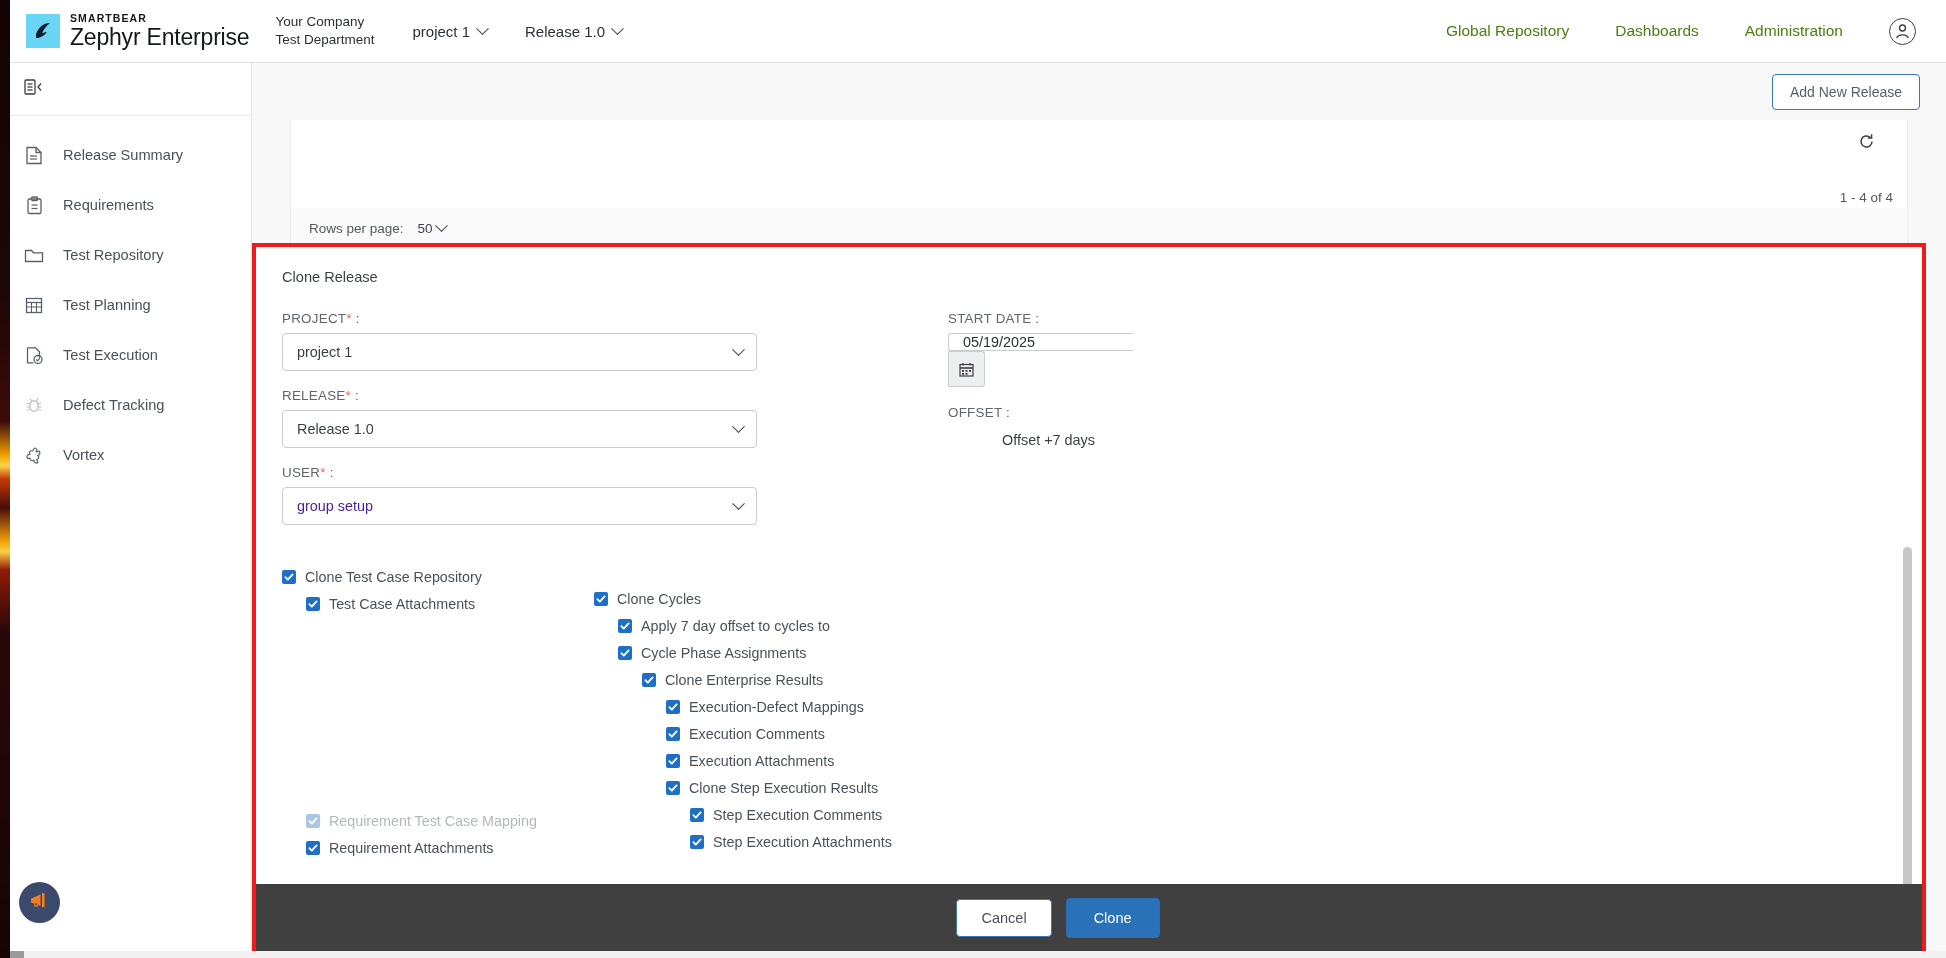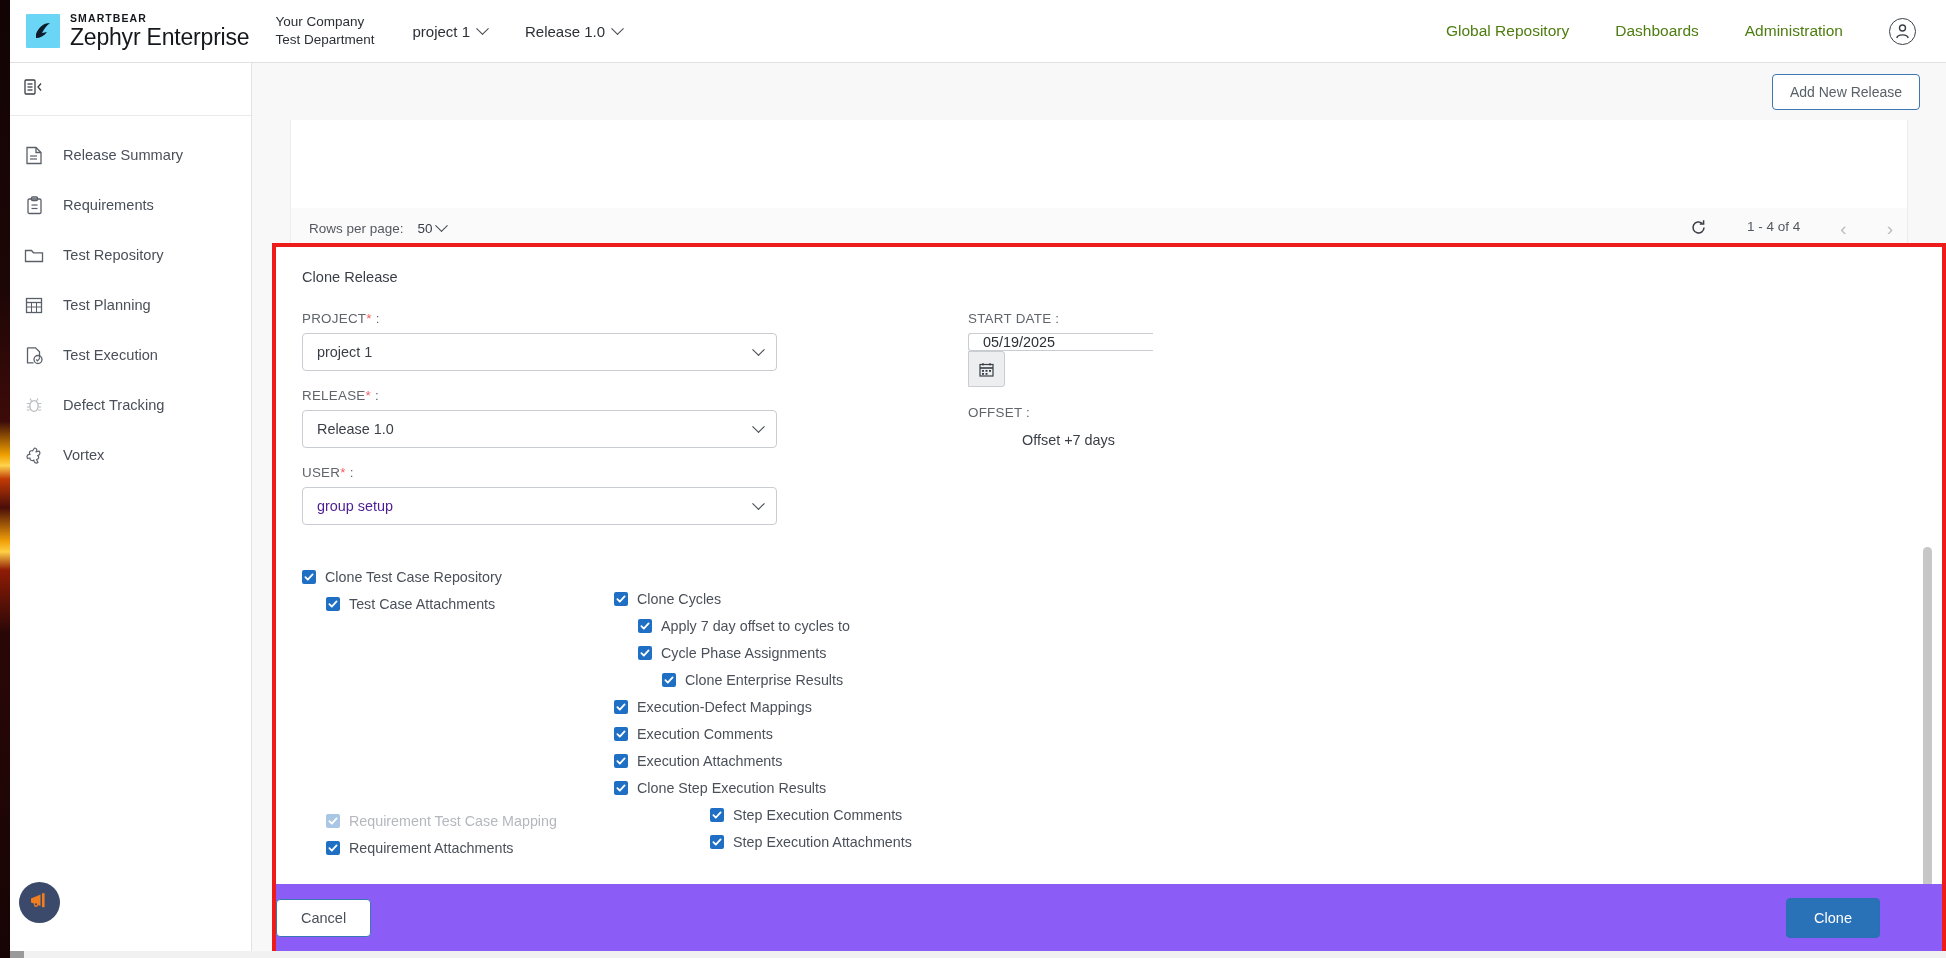--- a/index.html
+++ b/index.html
@@ -98,28 +98,28 @@
     margin: 0 38px; background: #fafafa; height: 40px;
     display: flex; align-items: center; padding: 0 14px 0 18px;
     border-left: 1px solid #ededed; border-right: 1px solid #ededed;
   }
   .rows-per-page { display: flex; align-items: center; gap: 14px; }
   .rpp-label { font-size: 13.5px; color: #54595f; }
   .rpp-value {
     display: flex; align-items: center; gap: 4px;
     font-size: 13.5px; color: #3a3f47; cursor: pointer;
   }
-  .pager { margin-left: auto; display: flex; gap: 40px; }
+  .pager { margin-left: auto; display: flex; align-items: center; gap: 40px; flex-direction: column; }
   .pager-count { font-size: 13.5px; color: #54595f; }
   .pager-arrow { font-size: 19px; color: #bcbcbc; cursor: pointer; line-height: 1; }
   .refresh-icon { cursor: pointer; display:flex; }
 
   
   .clone-panel {
-    position: absolute; left: 20px; top: 180px; width: 1674px; height: 713px;
+    position: absolute; left: 0; top: 180px; width: 1674px; height: 713px;
     border: 4px solid #ee1b1b; background: #ffffff;
   }
   .clone-inner {
     position: relative; width: 100%; height: 100%;
     background: #ffffff; overflow: hidden;
   }
   .clone-title {
     font-size: 14.6px; color: #3a3f47; padding: 22px 0 0 26px;
   }
   .form-row {
@@ -169,28 +169,28 @@
     width: 14px; height: 14px; border-radius: 2px; background: #1f6fc4;
     flex: none; display: flex; align-items: center; justify-content: center;
   }
   .cb.disabled { background: #a9c7e4; }
   .cb svg { display: block; }
   .cb-label { font-size: 14.3px; color: #4a5059; white-space: nowrap; }
   .cb-label.disabled { color: #b4b8bd; }
   .ind-0 { margin-left: 0px; }
   .ind-1 { margin-left: 24px; }
   .ind-2 { margin-left: 48px; }
-  .ind-3 { }
+  .ind-3 { margin-left: 72px; }
   .ind-4 { margin-left: 96px; }
 
   
   .panel-footer {
     position: absolute; bottom: 0; left: 0; right: 0; height: 68px;
-    display: flex; align-items: center; justify-content: space-between;
-    gap: 14px; padding-right: 62px; background: #8b5cf6;
+    display: flex; align-items: center; justify-content: center;
+    gap: 14px; padding-right: 62px; background: #404040;
   }
   .btn-cancel {
     border: 1px solid #3b76b5; background: #fff; color: #4a5059;
     font-size: 14.5px; border-radius: 4px; padding: 10px 24px;
     cursor: pointer; font-family: inherit;
   }
   .btn-clone {
     border: 1px solid #2a6fb5; background: #2a72b8; color: #ffffff;
     font-size: 14.5px; border-radius: 4px; padding: 11px 27px;
     cursor: pointer; font-family: inherit;

